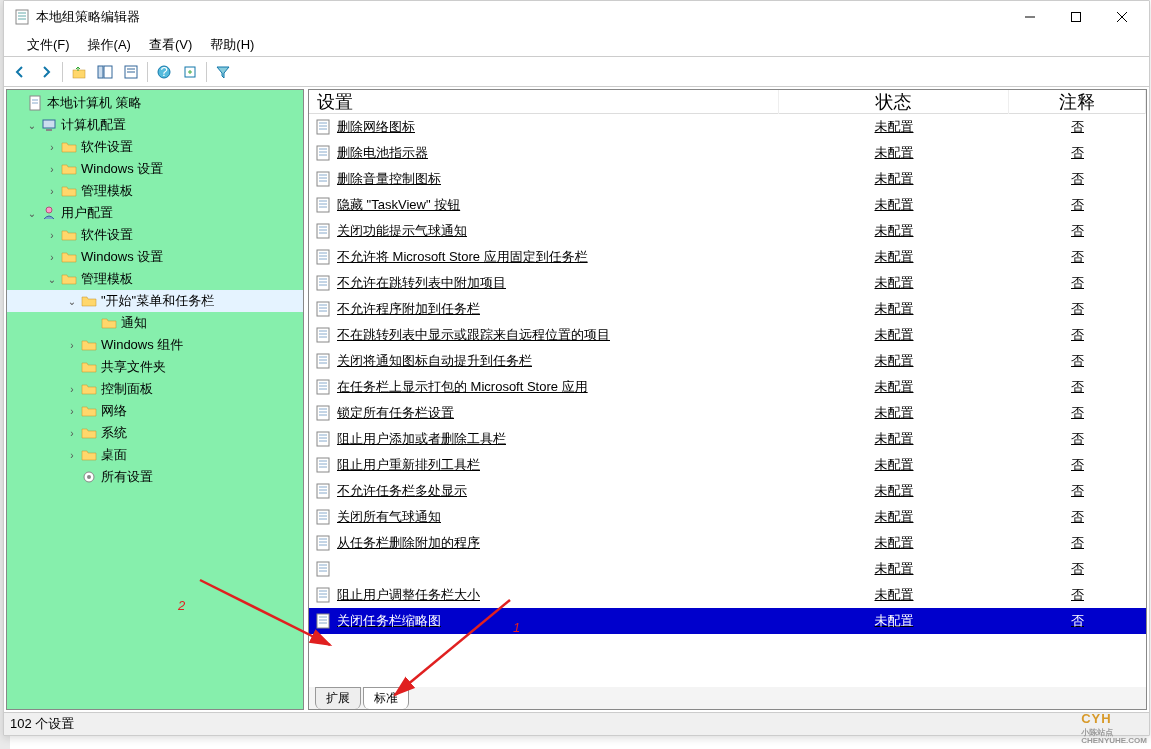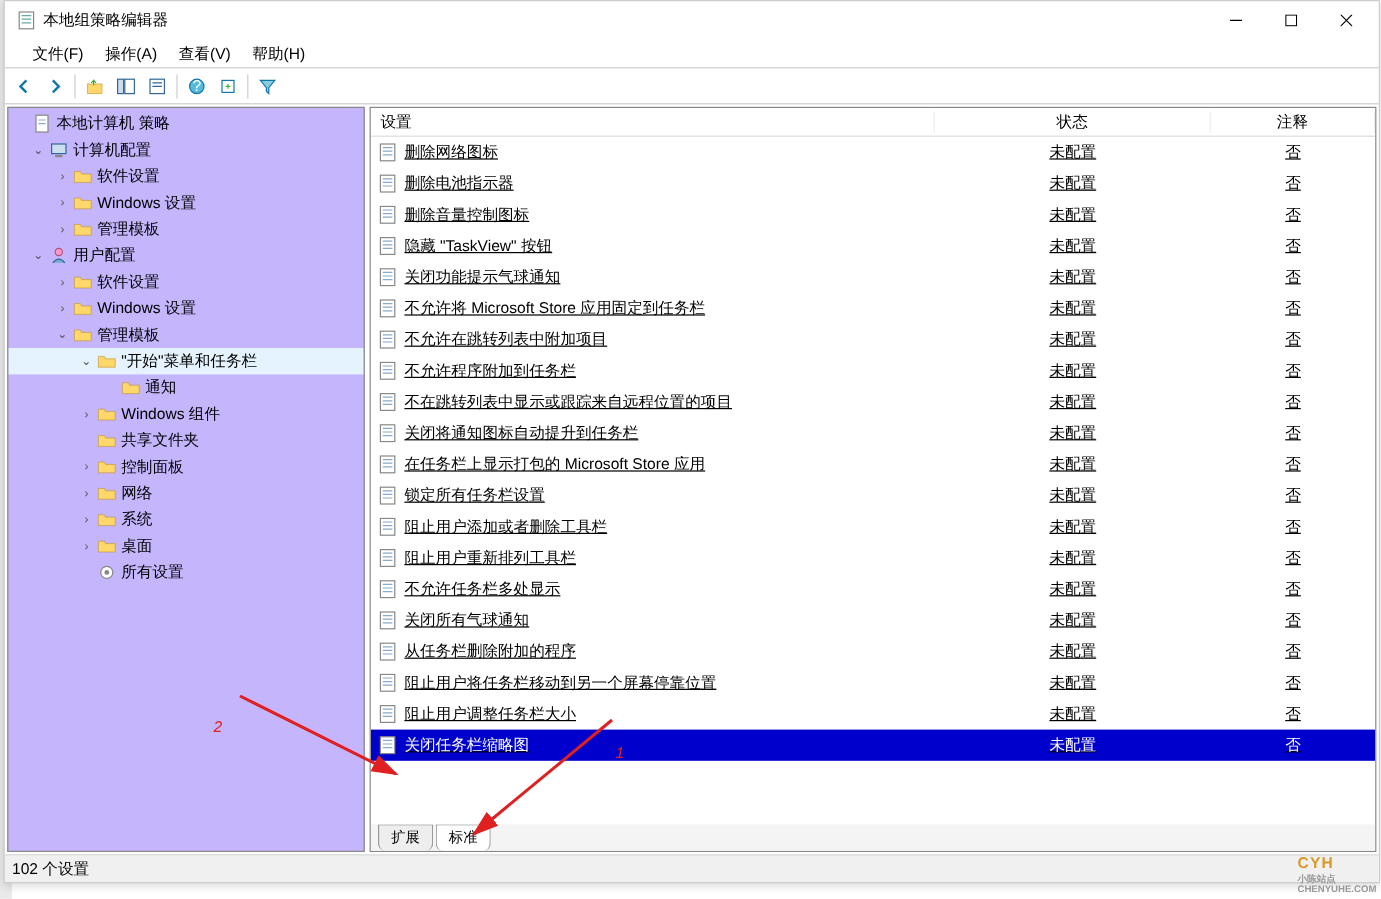--- a/index.html
+++ b/index.html
@@ -9,31 +9,31 @@
   .titlebar .icon { width: 16px; height: 16px; margin-right: 6px; }
   .titlebar .title { flex: 1; font-size: 13px; }
   .win-controls { display: flex; }
   .win-btn { width: 46px; height: 32px; display: flex; align-items: center; justify-content: center; }
   .menubar { height: 24px; display: flex; align-items: center; padding-left: 23px; gap: 18px; border-bottom: 1px solid #ccc; }
   .menubar .menu-item { font-size: 13px; cursor: default; }
   .toolbar { height: 30px; display: flex; align-items: center; padding: 2px 4px; border-bottom: 1px solid #ccc; gap: 2px; }
   .toolbar .tbtn { width: 24px; height: 24px; display: flex; align-items: center; justify-content: center; border: 1px solid transparent; }
   .toolbar .sep { width: 1px; height: 20px; background: #ccc; margin: 0 2px; }
   .content { flex: 1; display: flex; border-bottom: 1px solid #ccc; overflow: hidden; }
-  .tree-panel { width: 298px; border-right: 1px solid #ccc; border: 1px solid #888; margin: 2px; overflow: auto; background: #c4b5fd; }
+  .tree-panel { width: 298px; border-right: 1px solid #ccc; border: 1px solid #888; margin: 2px; overflow: auto; background: #86efac; }
   .tree { padding: 2px 0; }
   .tree-item { display: flex; align-items: center; height: 22px; cursor: default; white-space: nowrap; }
   .tree-item.selected { background: #e5f3ff; }
   .expander { width: 14px; height: 14px; display: inline-flex; align-items: center; justify-content: center; font-size: 10px; color: #555; cursor: pointer; }
   .tree-icon { width: 16px; height: 16px; margin: 0 4px 0 2px; display: inline-flex; }
   .tree-label { font-size: 13px; }
   .folder-icon { fill: #ffd76b; stroke: #c08f2a; stroke-width: 0.5; }
   .main-panel { flex: 1; margin: 2px; border: 1px solid #888; display: flex; flex-direction: column; overflow: hidden; position: relative; }
   .list-header { display: flex; height: 24px; align-items: center; border-bottom: 1px solid #ddd; flex-shrink: 0; }
-  .list-header .col { padding: 0 8px; font-size: 13px; border-right: 1px solid #eee; }
+  .list-header .col { padding: 0 8px; font-size: 18px; border-right: 1px solid #eee; }
   .c1 { width: 470px; }
   .c2 { width: 230px; text-align: center; }
   .c3 { flex: 1; text-align: center; }
   .list-body { flex: 1; overflow: auto; position: relative; text-decoration: underline; }
   .row { display: flex; align-items: center; height: 26px; cursor: default; }
   .row.selected { background: #0000cc; color: #fff; }
   .row .c1 { display: flex; align-items: center; padding-left: 6px; }
   .row .c2, .row .c3 { text-align: center; }
   .setting-icon { width: 16px; height: 16px; margin-right: 6px; flex-shrink: 0; }
   .tab-bar { height: 22px; display: flex; align-items: flex-end; padding-left: 6px; flex-shrink: 0; background: #f4f4f4; margin-top: 48px; }
@@ -541,21 +541,20 @@
     <div class="c3">否</div>
           </div>
           <div class="row">
     <div class="c1">
               <span class="setting-icon"><svg viewBox="0 0 16 16">
                   <rect x="2" y="1" width="12" height="14" fill="#fff" stroke="#888"></rect>
                   <line x1="4" y1="4" x2="12" y2="4" stroke="#8ac"></line>
                   <line x1="4" y1="7" x2="12" y2="7" stroke="#8ac"></line>
                   <line x1="4" y1="10" x2="12" y2="10" stroke="#8ac"></line>
                 </svg></span>
-              <span>阻止用户将任务栏移动到另一个屏幕停靠位置</span>
             </div>
     <div class="c2">未配置</div>
     <div class="c3">否</div>
           </div>
           <div class="row">
     <div class="c1">
               <span class="setting-icon"><svg viewBox="0 0 16 16">
                   <rect x="2" y="1" width="12" height="14" fill="#fff" stroke="#888"></rect>
                   <line x1="4" y1="4" x2="12" y2="4" stroke="#8ac"></line>
                   <line x1="4" y1="7" x2="12" y2="7" stroke="#8ac"></line>

